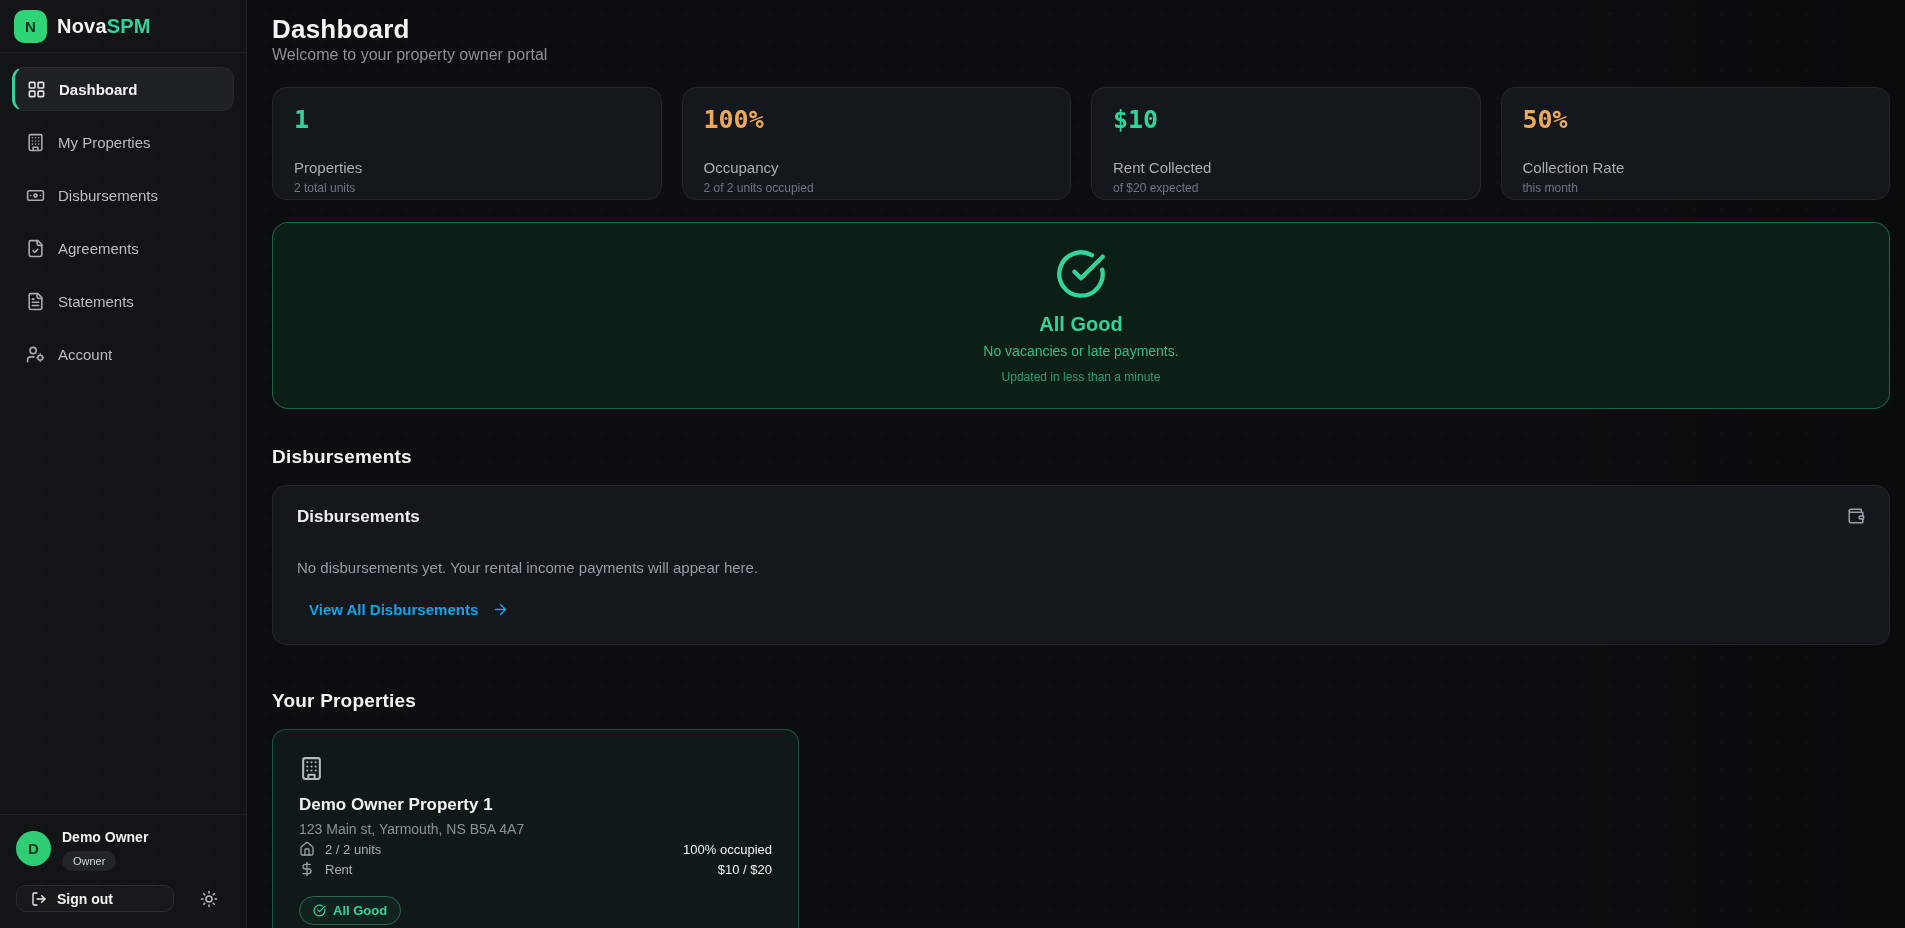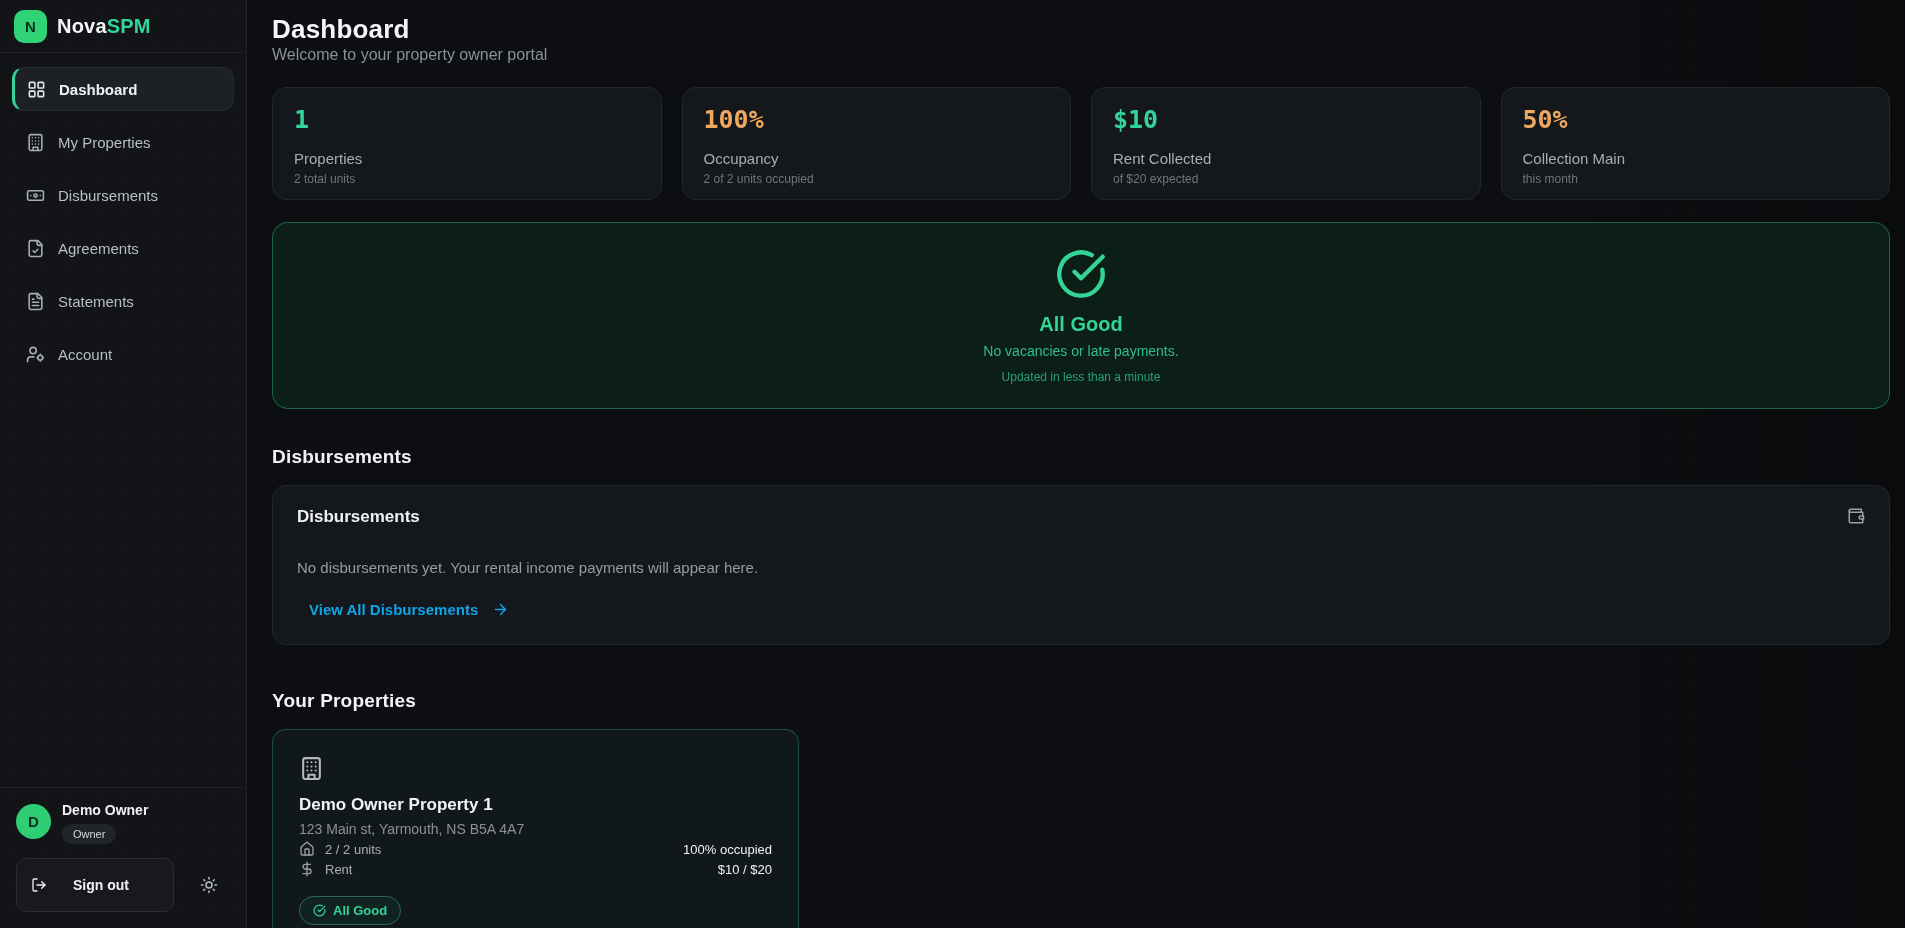--- a/index.html
+++ b/index.html
@@ -64,43 +64,43 @@
     flex: 0 0 35px; margin-top: 2px;
   }
   .user-name { font-size: 14px; font-weight: 700; color: #f0f1f3; }
   .role-pill {
     display: inline-block; margin-top: 6px;
     background: #212529; color: #d2d6da;
     font-size: 11px; padding: 4px 11px; border-radius: 999px;
   }
   .signout-row { display: flex; align-items: center; }
   .signout-btn {
-    display: flex; align-items: center; gap: 26px;
-    width: 158px; height: 54px; padding: 0 14px;
+    display: flex; align-items: center; gap: 10px;
+    width: 158px; height: 27px; padding: 0 14px;
     background: #17191d; border: 1px solid #2a2e33; border-radius: 10px;
     color: #eef0f1; font-size: 14px; font-weight: 600; cursor: pointer;
   }
   .theme-toggle { margin-left: 26px; color: #b9bec3; cursor: pointer; }
 
   
   .main {
     flex: 1; height: 928px; overflow: hidden;
     padding: 14px 15px 0 25px;
     background: linear-gradient(90deg, rgba(0,0,0,0) 78%, rgba(0,0,0,0.25) 100%);
   }
   .page-title { font-size: 26px; font-weight: 700; color: #f4f5f6; letter-spacing: 0.2px; }
   .page-subtitle { font-size: 16px; color: #8b9196; margin-top: 1px; }
 
   .stats-grid { display: grid; grid-template-columns: repeat(4, 1fr); gap: 20px; margin-top: 23px; }
   .stat-card {
     background: #14171b; border: 1px solid #23272c; border-radius: 14px;
     padding: 19px 21px; height: 113px;
   }
   .stat-value { font-family: "DejaVu Sans Mono", monospace; font-size: 25px; font-weight: 700; line-height: 1; }
-  .stat-label { font-size: 15px; color: #a9aeb3; margin-top: 18px; }
+  .stat-label { font-size: 15px; color: #a9aeb3; margin-top: 27px; }
   .stat-sub { font-size: 12px; color: #70767c; margin-top: 5px; }
 
   .status-banner {
     margin-top: 22px; height: 187px;
     background: #0c1f16;
     border: 1px solid rgba(52, 211, 153, 0.38);
     border-radius: 16px;
     display: flex; flex-direction: column; align-items: center; justify-content: center;
   }
   .status-icon { color: #34d399; }
@@ -297,21 +297,21 @@
       <div class="stat-label">Occupancy</div>
       <div class="stat-sub">2 of 2 units occupied</div>
     </div>
     <div class="stat-card">
       <div class="stat-value" style="color: rgb(52, 211, 153);">$10</div>
       <div class="stat-label">Rent Collected</div>
       <div class="stat-sub">of $20 expected</div>
     </div>
     <div class="stat-card">
       <div class="stat-value" style="color: rgb(237, 169, 95);">50%</div>
-      <div class="stat-label">Collection Main</div>
+      <div class="stat-label">Collection Rate</div>
       <div class="stat-sub">this month</div>
     </div>
   </div>
 
   <div class="status-banner">
     <span class="status-icon">
       <svg width="52" height="52" viewBox="0 0 24 24" fill="none" stroke="currentColor" stroke-width="2" stroke-linecap="round" stroke-linejoin="round">
           <path d="M21.801 10A10 10 0 1 1 17 3.335"></path>
           <path d="m9 11 3 3L22 4"></path>
         </svg>

